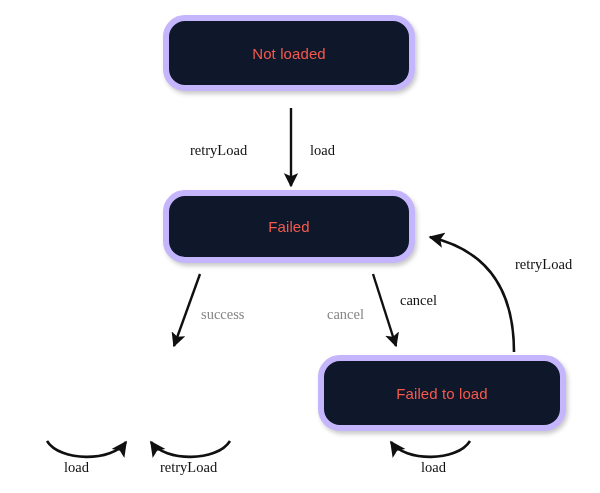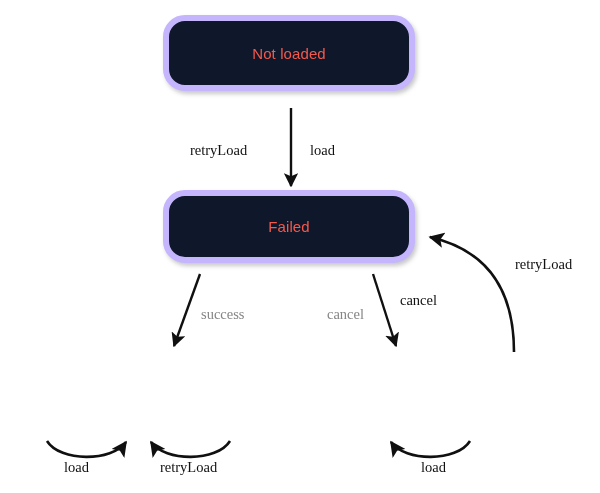--- a/index.html
+++ b/index.html
@@ -98,20 +98,23 @@
 
   <div class="state-node" id="node-not-loaded">
     <span class="state-label">Not loaded</span>
   </div>
 
   <div class="state-node" id="node-loading">
     <span class="state-label">Failed</span>
   </div>
 
 
+  <div class="state-node" id="node-failed">
+    <span class="state-label">Failed to load</span>
+  </div>
 
   <span class="edge-label" id="label-retry-load-top">retryLoad</span>
 
   <span class="edge-label" id="label-load-top">load</span>
 
   <span class="edge-label muted" id="label-success">success</span>
 
   <span class="edge-label muted" id="label-failure">cancel</span>
 
   <span class="edge-label" id="label-cancel">cancel</span>

